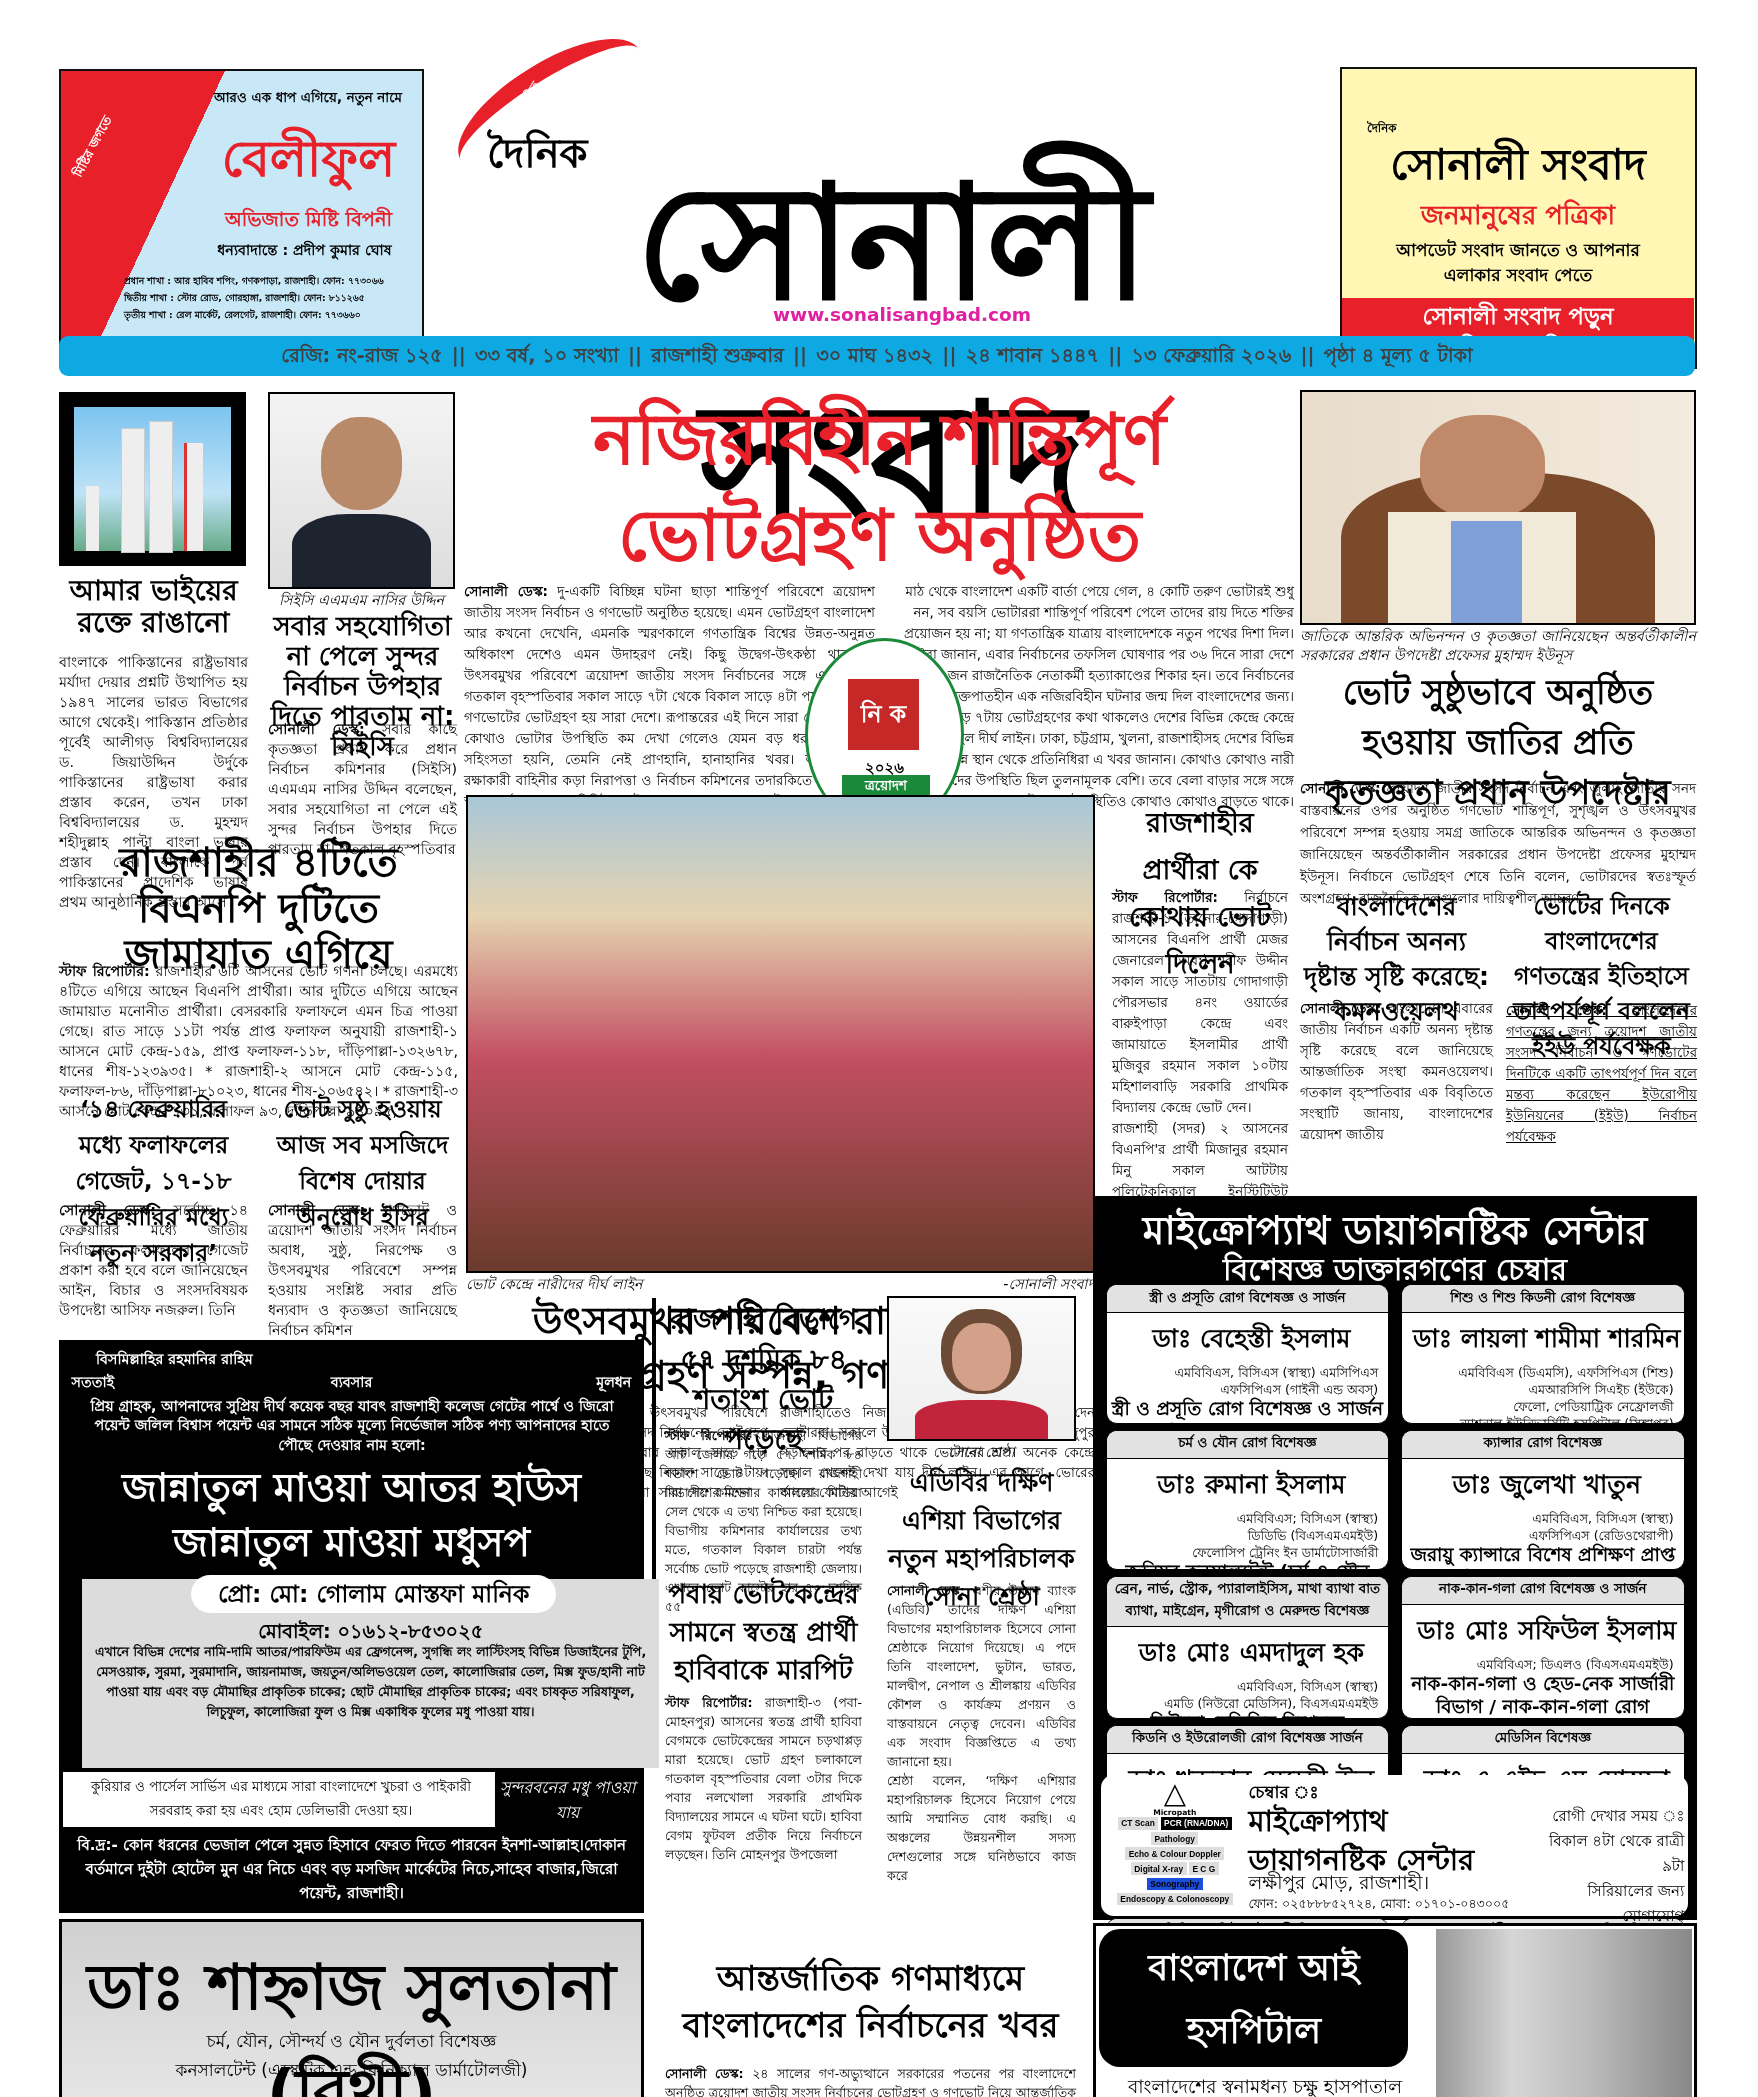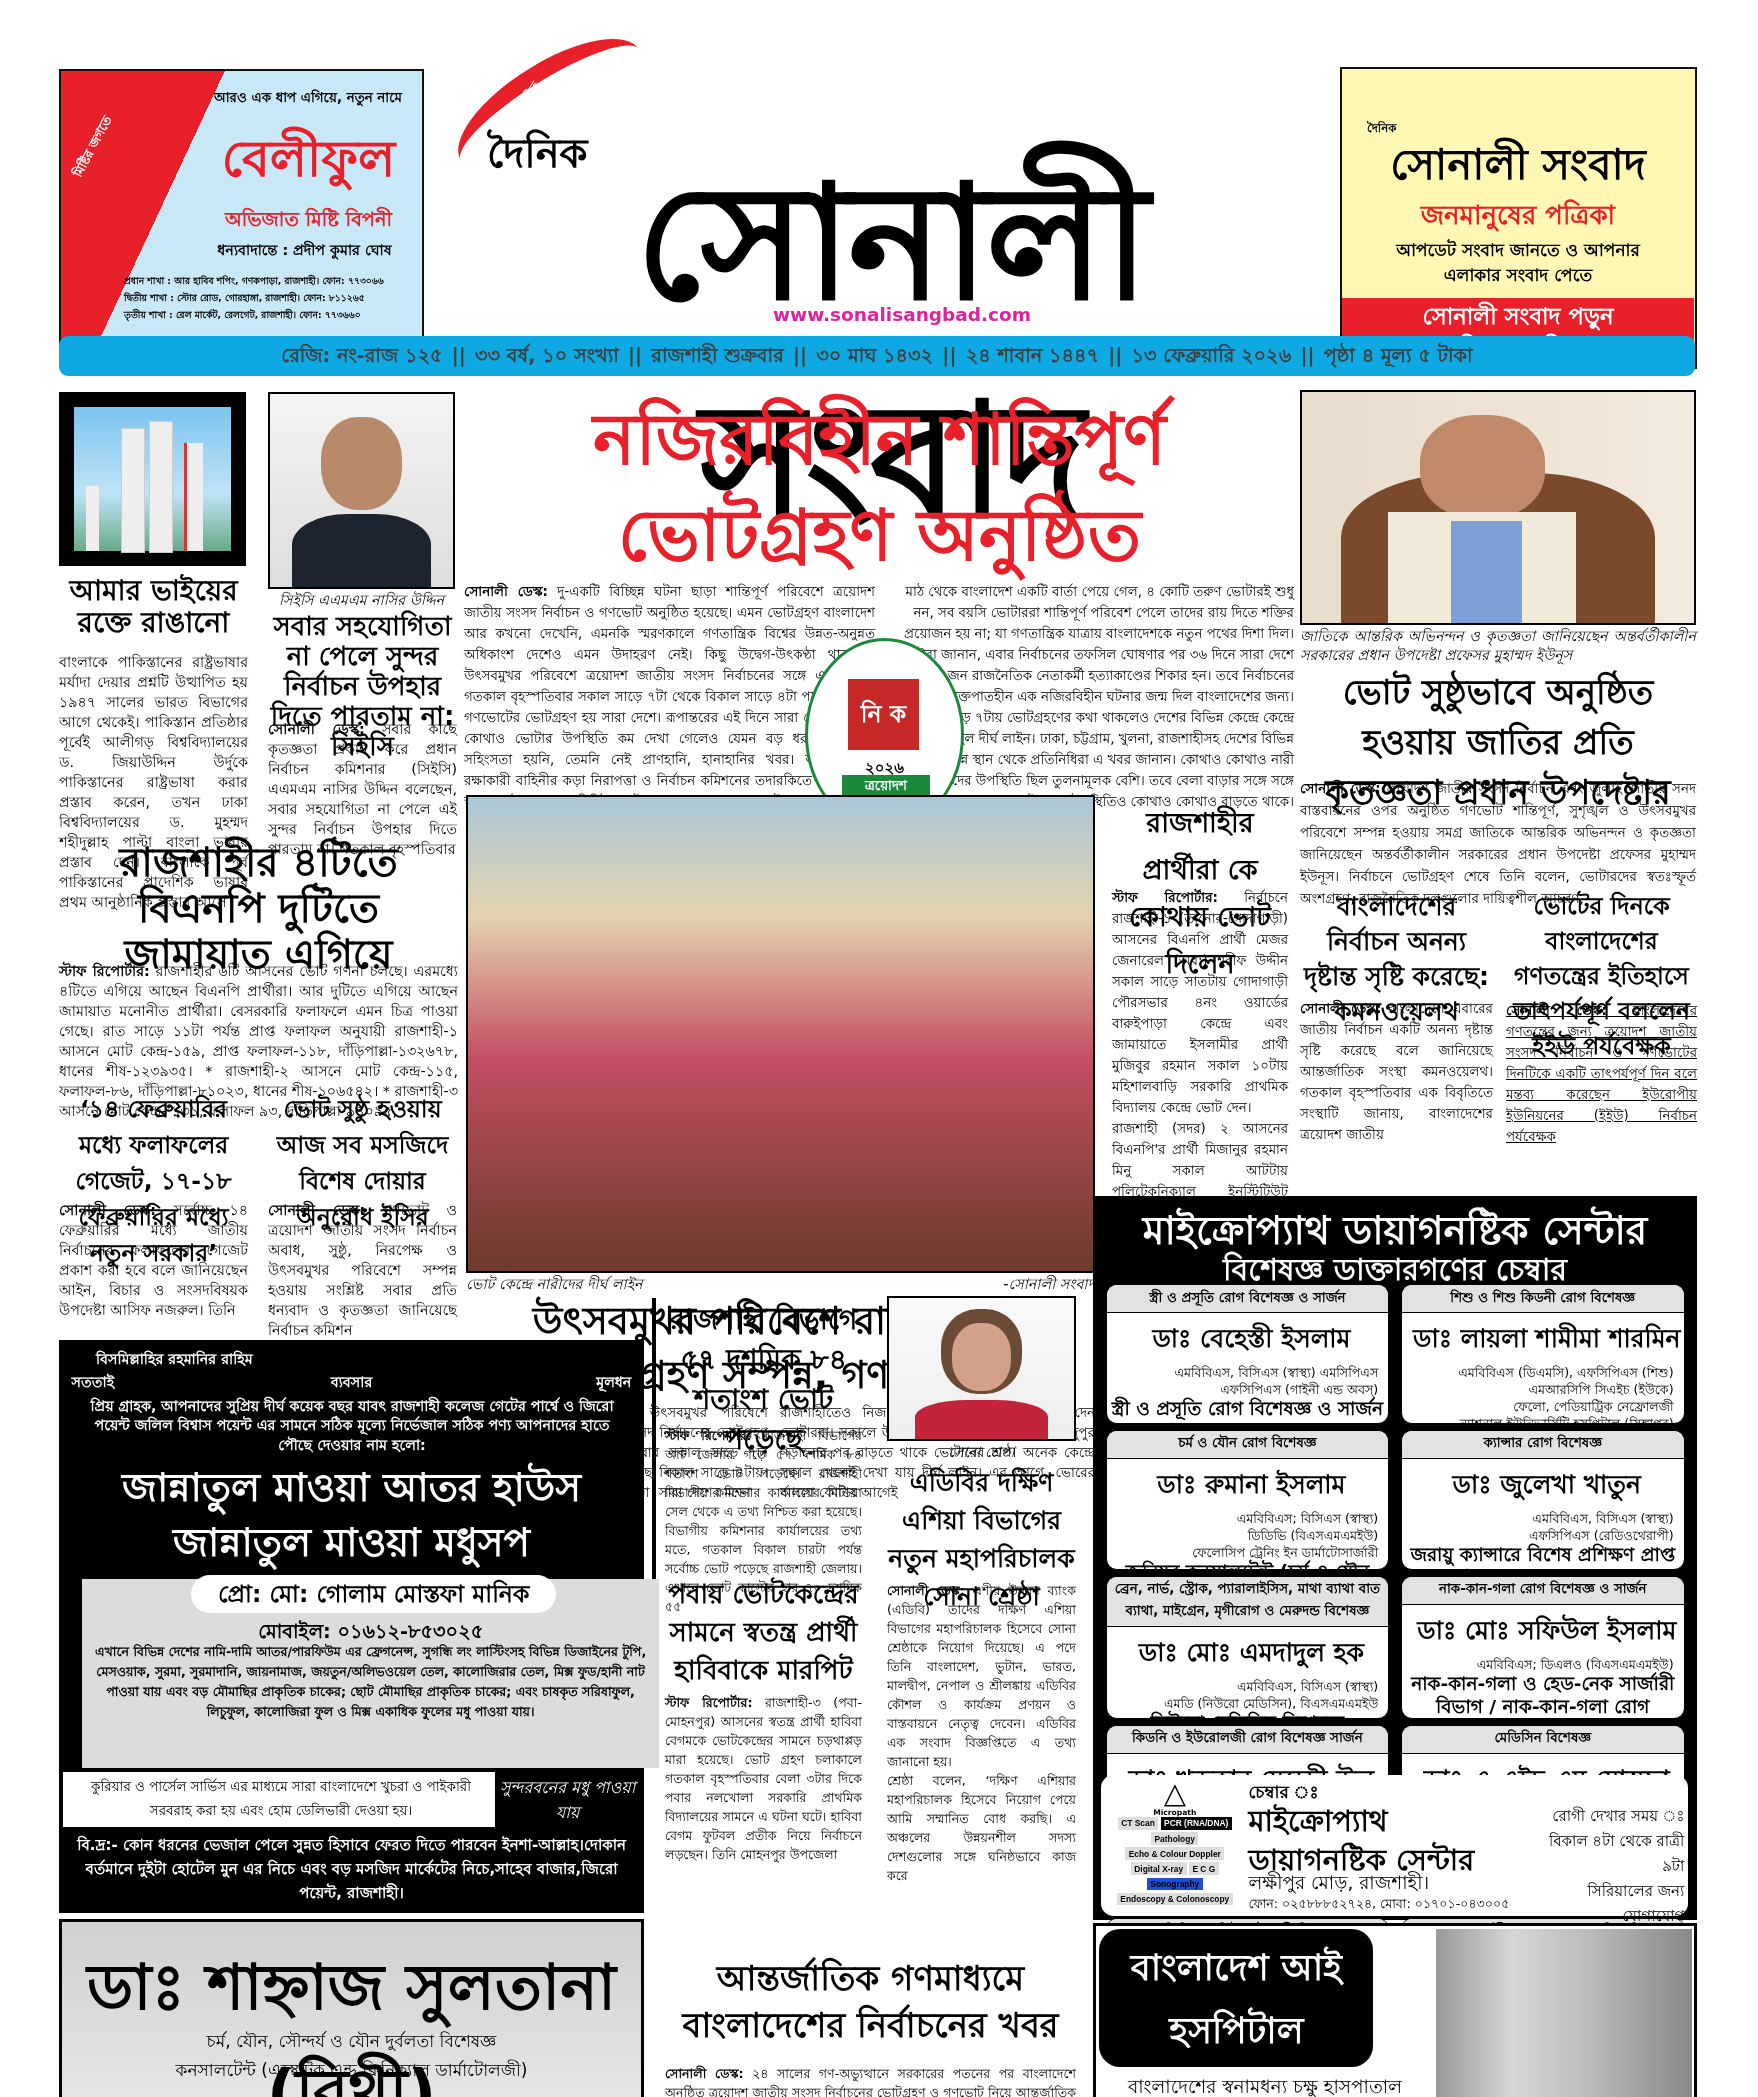--- a/index.html
+++ b/index.html
@@ -297,21 +297,21 @@
   <div class="abs" style="left:0;top:17px;width:579px;text-align:center;font-size:63px;font-weight:bold;">ডাঃ শাহ্নাজ সুলতানা (বিথী)</div>
   <div class="abs" style="left:0;top:105px;width:579px;text-align:center;font-size:17px;line-height:29px;">
     <div>চর্ম, যৌন, সৌন্দর্য ও যৌন দুর্বলতা বিশেষজ্ঞ</div>
     <div>কনসালটেন্ট (এস্থেটিক এন্ড ক্লিনিক্যাল ডার্মাটোলজী)</div>
   </div>
 
 </div>
 
 <div class="abs" style="left:1093px;top:1923px;width:604px;height:778px;border:3.4px solid #000;background:#fff;">
   <div class="abs" style="left:0;top:0;width:338px;height:514px;">
-    <div class="abs blackbox" style="left:3.4px;top:3.4px;width:274px;height:138px;border-radius:21px;text-align:center;font-size:36px;line-height:63px;font-weight:bold;padding-top:6.3px;">
+    <div class="abs blackbox" style="left:3.4px;top:3.4px;width:309px;height:138px;border-radius:21px;text-align:center;font-size:36px;line-height:63px;font-weight:bold;padding-top:6.3px;">
       <div>বাংলাদেশ আই হসপিটাল</div>
       <div>রাজশাহী লিমিটেড</div>
     </div>
     <div class="abs" style="left:17px;top:147px;width:304px;text-align:center;font-size:18.5px;line-height:28px;">বাংলাদেশের স্বনামধন্য চক্ষু হাসপাতাল বাংলাদেশ আই হসপিটাল-এর নতুন শাখা এখন রাজশাহীতে।</div>
 
   </div>
 
   <div class="abs" style="left:3.4px;top:495px;width:329px;height:63px;background:#ddd;text-align:center;font-size:18.5px;font-weight:bold;line-height:63px;top:724px;height:0;"></div>
   <div class="abs" style="left:340px;top:3.4px;width:256px;height:759px;background:linear-gradient(90deg,#999,#d6d6d6 30%,#bbb 60%,#888);">
     

